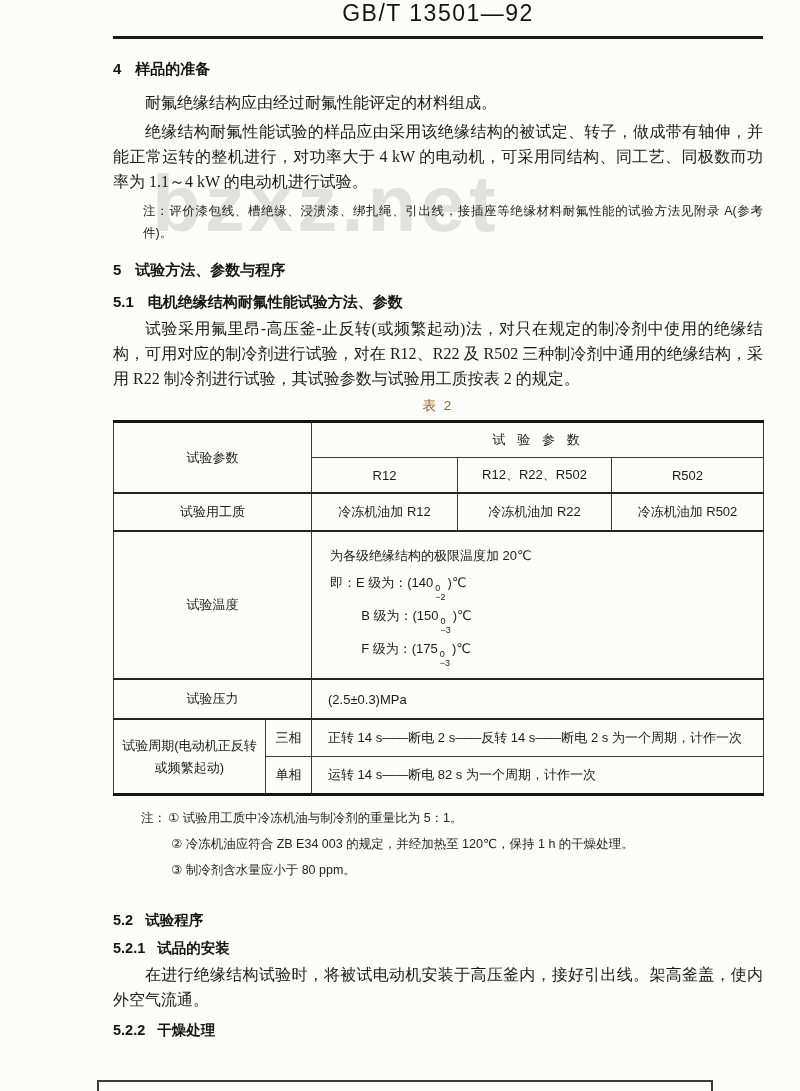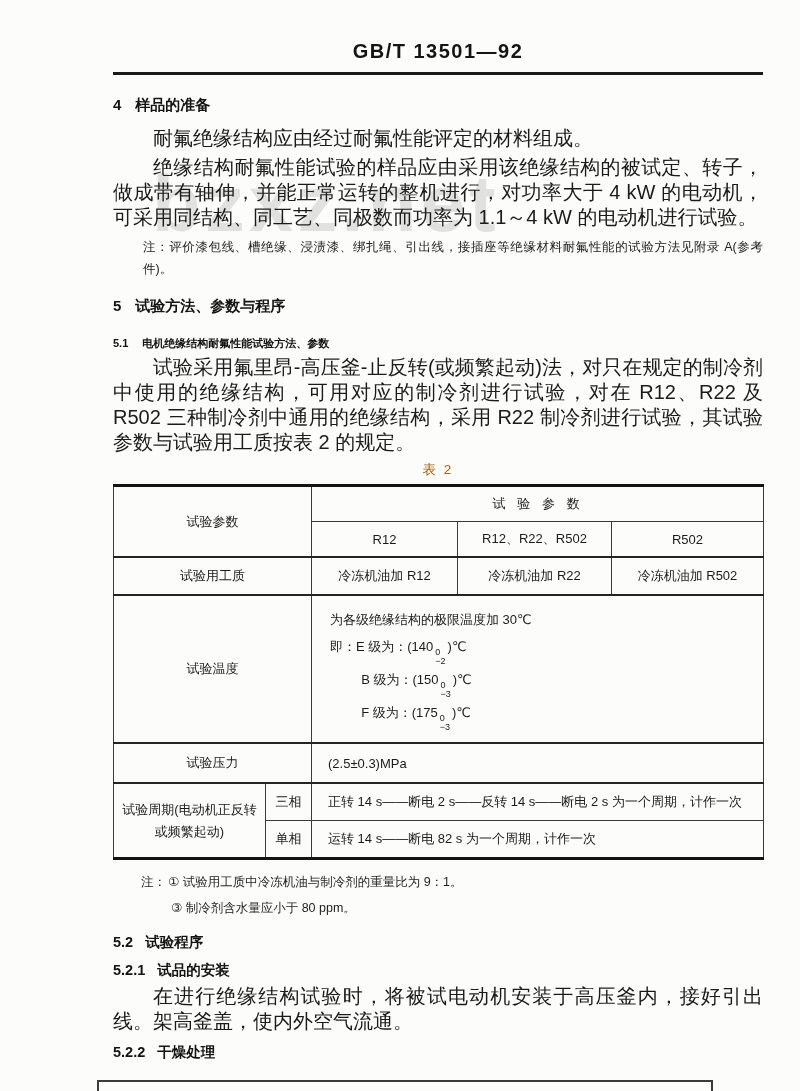--- a/index.html
+++ b/index.html
@@ -8,33 +8,33 @@
     background:#fcfcfa;color:#1b1b1b;
     font-family:"Liberation Sans","DejaVu Sans",sans-serif;
   }
   .watermark{
     position:absolute;left:152px;top:158px;z-index:0;
     font-size:80px;font-weight:800;letter-spacing:4px;
     color:#bdbdbd;opacity:.42;user-select:none;
   }
   .content{position:absolute;left:113px;top:0;width:650px;z-index:1;}
   .doc-number{
-    padding-top:40px;text-align:center;
-    font-size:20px;font-weight:700;letter-spacing:1.5px;color:#141414;
+    text-align:center;
+    font-size:23px;font-weight:400;letter-spacing:1.5px;color:#141414;
   }
   .top-rule{height:3px;background:#1a1a1a;margin-top:9px;}
   .h-sec{font-size:15px;font-weight:700;color:#141414;}
   .h-sec .h-num{margin-right:14px;}
   .h4{margin-top:21px;}
   .h5{margin-top:17px;}
-  .h51{margin-top:20px;font-size:11px;}
+  .h51{margin-top:13px;font-size:15px;}
   .hsub{margin-top:9px;font-size:14.5px;font-weight:700;}
   .hsub .h-num{margin-right:12px;}
   .body{
-    font-size:20px;line-height:25px;text-align:justify;margin:0;
+    font-size:16px;line-height:25px;text-align:justify;margin:0;font-family:Liberation Serif, serif;
   }
   .mt1{margin-top:11px;}
   .mt2{margin-top:4px;}
   .indent{text-indent:2em;}
   .small-note{
     font-size:12.5px;line-height:22px;margin:6px 0 0;padding-left:30px;
     text-align:justify;color:#222;
   }
   .tbl-caption{margin-top:6px;text-align:center;font-size:13.5px;letter-spacing:2px;color:#a16207;}
   table.t2{
@@ -122,21 +122,21 @@
       </tr>
       <tr class="rthick">
         <td colspan="2" class="c rowlab">试验用工质</td>
         <td class="c">冷冻机油加 R12</td>
         <td class="c">冷冻机油加 R22</td>
         <td class="c">冷冻机油加 R502</td>
       </tr>
       <tr class="rthick">
         <td colspan="2" class="c">试验温度</td>
         <td colspan="3" class="left temp-cell">
-          <div class="temp-intro">为各级绝缘结构的极限温度加 30℃</div>
+          <div class="temp-intro">为各级绝缘结构的极限温度加 20℃</div>
           <div class="temp-line">
             <span>即：E 级为：(140</span><span class="tol">
                   <i>0</i>
                   <i>−2</i>
                 </span><span>)℃</span>
           </div>
           <div class="temp-line deep">
             <span>B 级为：(150</span><span class="tol">
                   <i>0</i>
                   <i>−3</i>
@@ -161,28 +161,31 @@
       </tr>
       <tr>
         <td class="c phase">单相</td>
         <td colspan="3" class="left">运转 14 s——断电 82 s 为一个周期，计作一次</td>
       </tr>
     </tbody>
       </table>
 
     <div class="tnotes">
       <div class="tnote-line">
-        <span class="nlabel">注：</span><span>① 试验用工质中冷冻机油与制冷剂的重量比为 9：1。</span>
+        <span class="nlabel">注：</span><span>① 试验用工质中冷冻机油与制冷剂的重量比为 5：1。</span>
+      </div>
+      <div class="tnote-line cont">
+        <span>② 冷冻机油应符合 ZB E34 003 的规定，并经加热至 120℃，保持 1 h 的干燥处理。</span>
       </div>
       <div class="tnote-line cont">
         <span>③ 制冷剂含水量应小于 80 ppm。</span>
       </div>
     </div>
 
-    <div class="h-sec hsub" style="margin-top:12px;">
+    <div class="h-sec hsub" style="margin-top:28px;">
       <span class="h-num">5.2</span><span>试验程序</span>
     </div>
 
     <div class="h-sec hsub">
       <span class="h-num">5.2.1</span><span>试品的安装</span>
     </div>
     <p class="body indent mt2">在进行绝缘结构试验时，将被试电动机安装于高压釜内，接好引出线。架高釜盖，使内外空气流通。</p>
 
     <div class="h-sec hsub">
       <span class="h-num">5.2.2</span><span>干燥处理</span>

